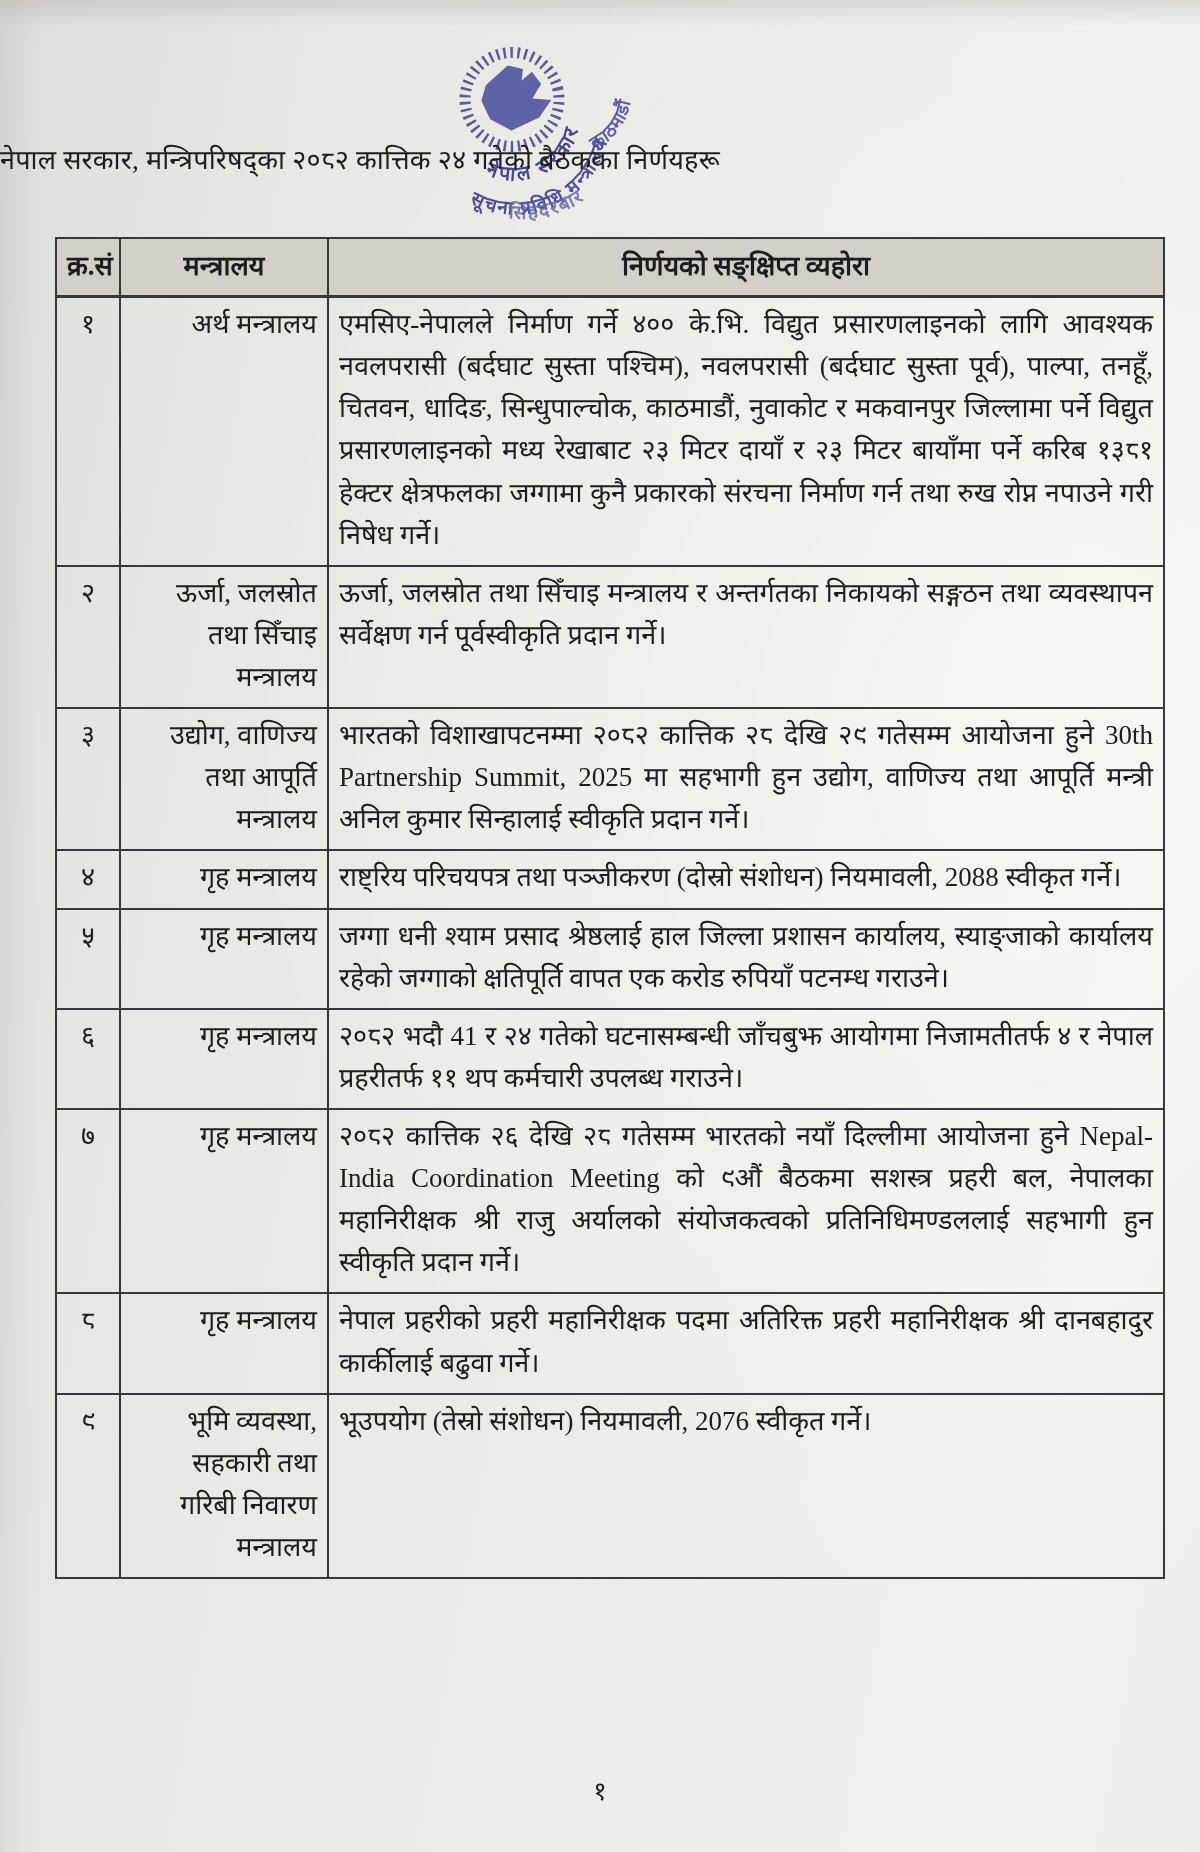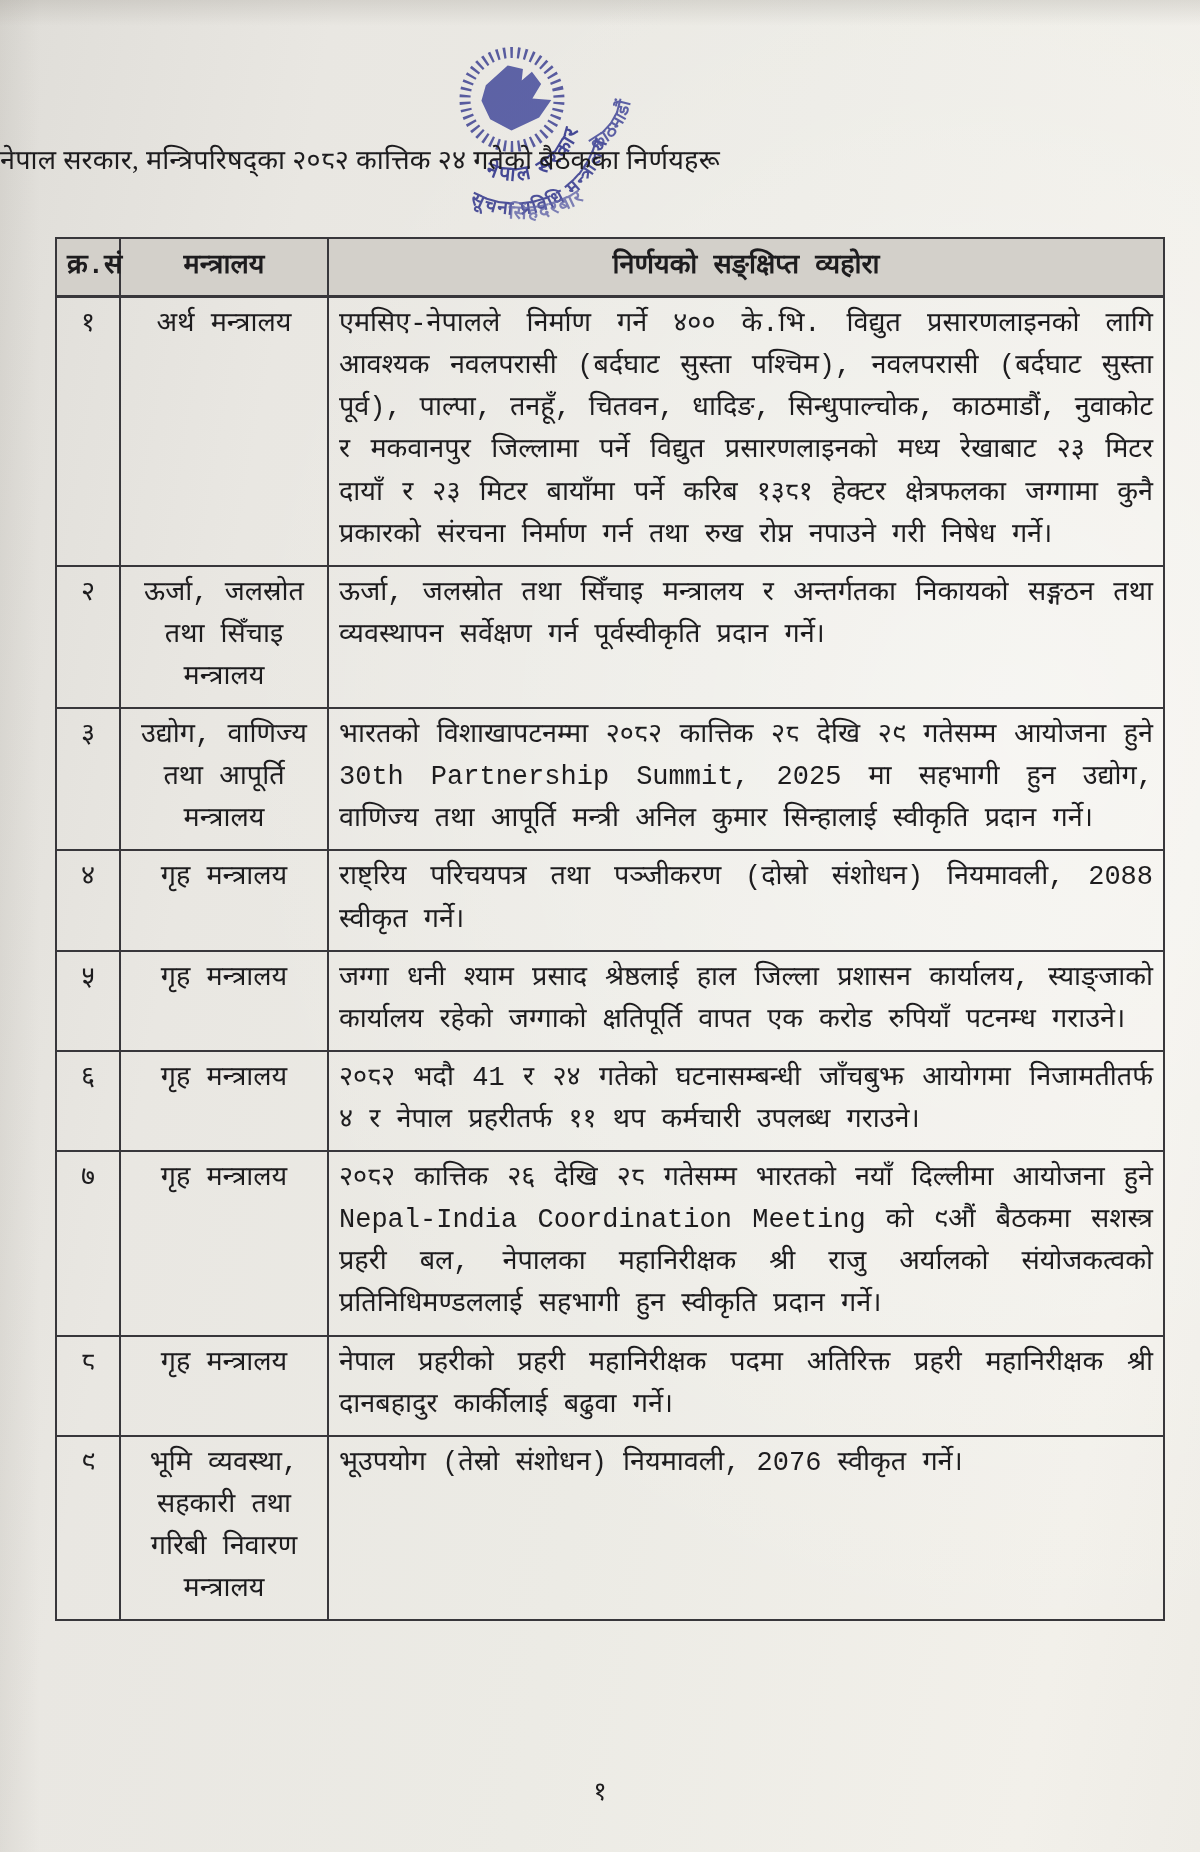--- a/index.html
+++ b/index.html
@@ -34,29 +34,28 @@
   .table-wrap{position:absolute;left:55px;top:237px;width:1110px;}
   table.decisions{
     width:100%;border-collapse:collapse;table-layout:fixed;
     font-size:27px;line-height:1.56;
   }
   table.decisions col.c-sn{width:64px;}
   table.decisions col.c-min{width:208px;}
   table.decisions th,table.decisions td{
     border:2px solid #38373b;vertical-align:top;
     padding:5px 10px 9px 10px;
-    font-family:Liberation Mono, monospace;
   }
   table.decisions thead th{
     background:#d3d0ca;text-align:center;font-weight:700;
     padding-top:6px;padding-bottom:8px;
     border-bottom-width:3px;
   }
   td.sn{text-align:center;}
-  td.ministry{text-align:center;padding-left:4px;padding-right:4px;}
+  td.ministry{text-align:right;padding-left:4px;padding-right:4px;}
   td.decision{text-align:justify;text-align-last:left;padding-left:14px;padding-right:14px;}
 
   .page-number{
     position:absolute;left:0;top:1772px;width:100%;
     text-align:center;font-size:26px;
   }
 </style>
 </head>
 <body>
 

